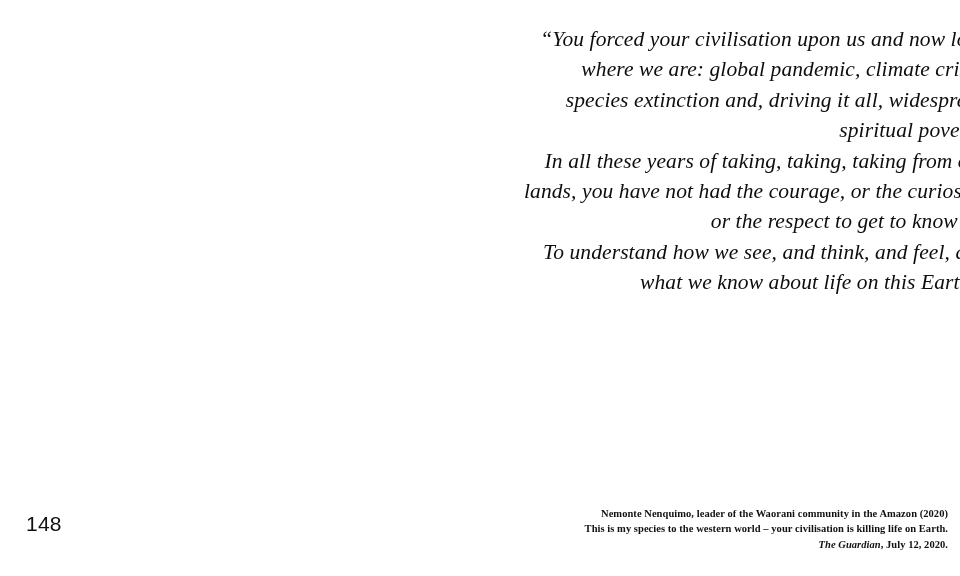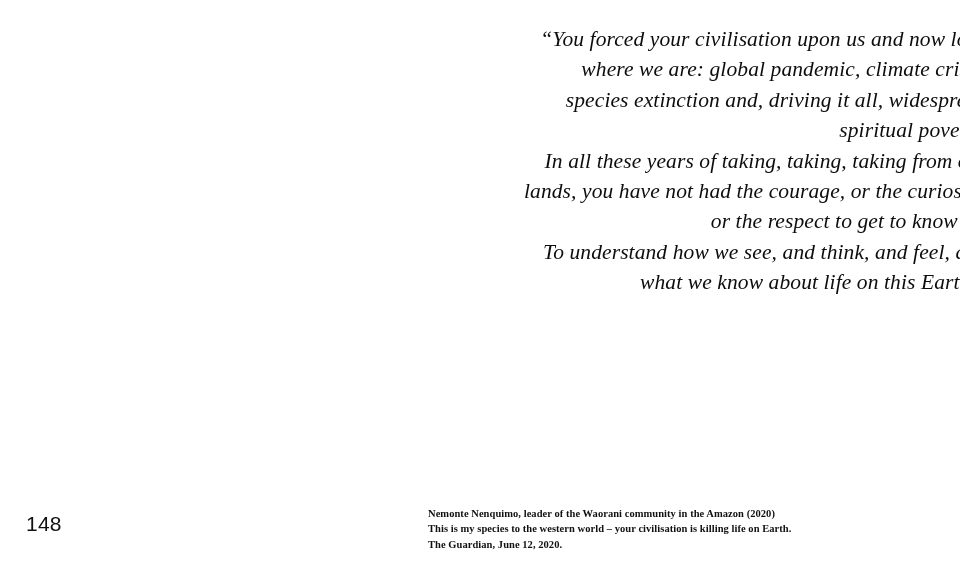--- a/index.html
+++ b/index.html
@@ -35,31 +35,33 @@
     line-height: 30.4px;
     letter-spacing: 0.1px;
     color: #0d0d0d;
     white-space: nowrap;
   }
   .attribution {
     position: absolute;
     right: 12px;
     bottom: 24px;
     width: 520px;
+    text-align: right;
     font-family: "Liberation Serif", serif;
     font-size: 10.5px;
     line-height: 15.5px;
     color: #111111;
     font-weight: bold;
     letter-spacing: 0.05px;
   }
   .attribution .src {
     font-weight: bold;
   }
   .attribution .src-title {
+    font-style: italic;
   }
   .folio {
     position: absolute;
     left: 26px;
     bottom: 40px;
     font-family: "Liberation Sans", sans-serif;
     font-size: 21px;
     color: #111111;
     letter-spacing: 0.2px;
   }
@@ -77,18 +79,18 @@
     <div class="quote-line">In all these years of taking, taking, taking from our</div>
     <div class="quote-line">lands, you have not had the courage, or the curiosity,</div>
     <div class="quote-line">or the respect to get to know us.</div>
     <div class="quote-line">To understand how we see, and think, and feel, and</div>
     <div class="quote-line">what we know about life on this Earth.”</div>
   </blockquote>
 
   <div class="attribution">
     <div>Nemonte Nenquimo, leader of the Waorani community in the Amazon (2020)</div>
     <div>This is my species to the western world – your civilisation is killing life on Earth.</div>
-    <div class="src"><span class="src-title">The Guardian</span><span>, June 12, 2020.</span></div>
+    <div class="src"><span class="src-title">The Guardian</span><span>, July 12, 2020.</span></div>
   </div>
 
   <div class="folio">148</div>
 
 </div>
 
 </body></html>

